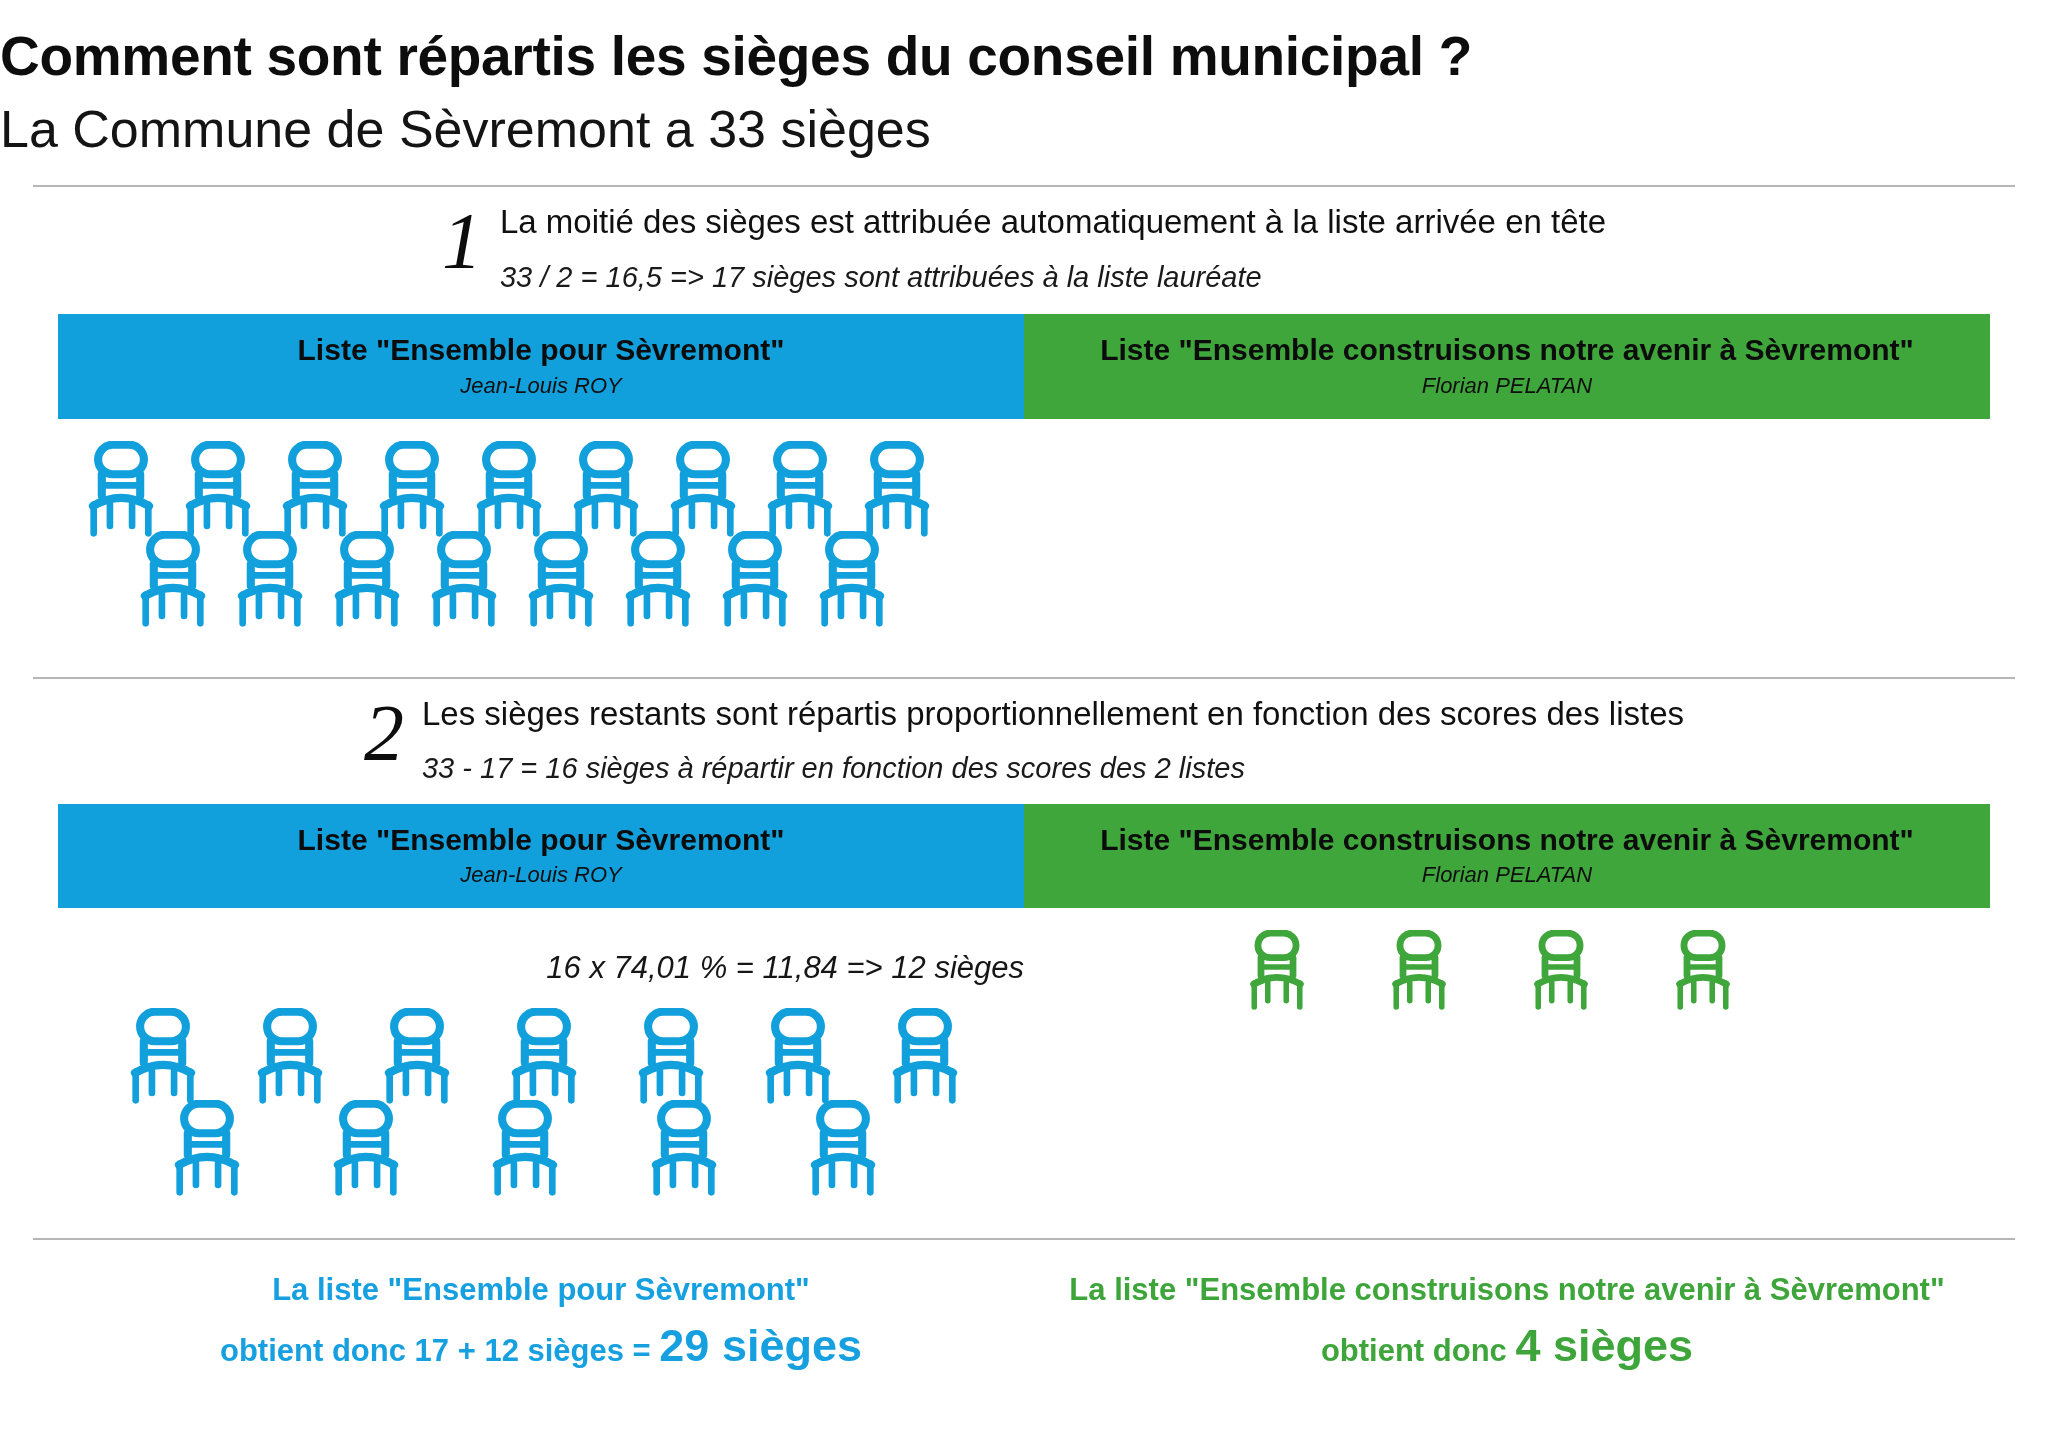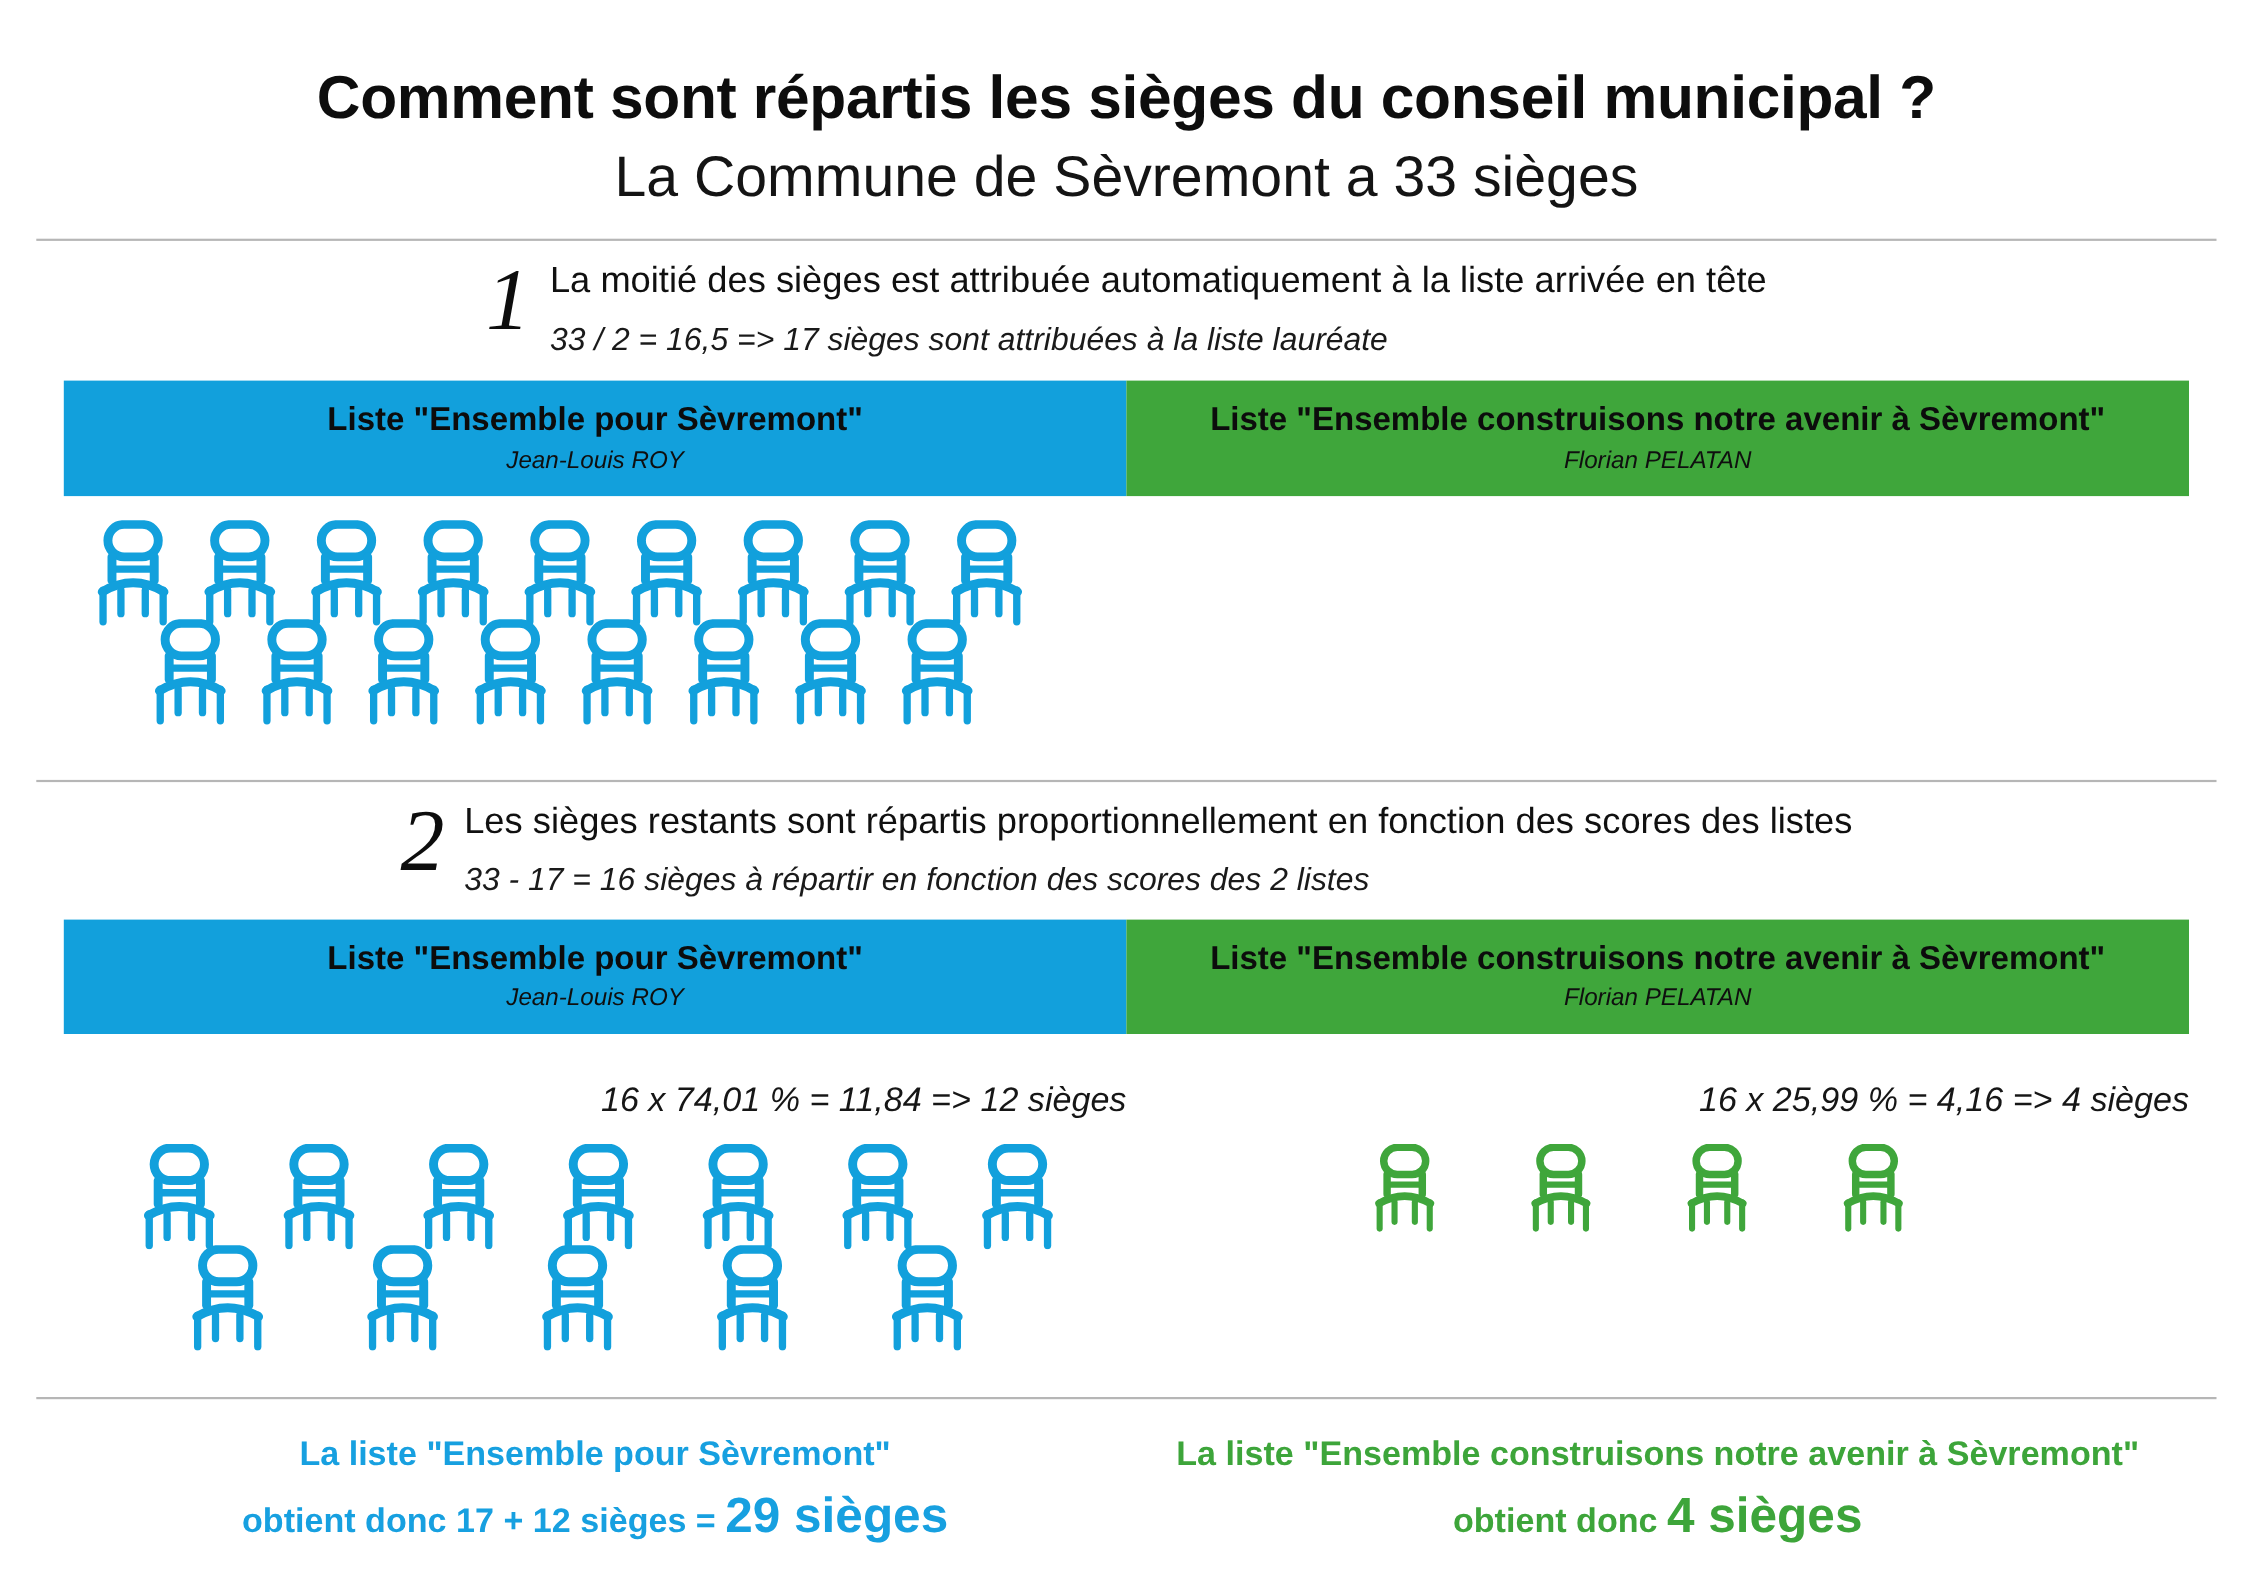--- a/index.html
+++ b/index.html
@@ -17,22 +17,20 @@
   .page {
     position: relative;
     width: 2048px;
     height: 1448px;
     background: #ffffff;
   }
 
   
   .header {
     padding-top: 26px;
-    text-align: center;
-    margin-top: 32px;
   }
   .main-title {
     font-size: 55px;
     font-weight: 700;
     letter-spacing: -0.3px;
     color: #0d0d0d;
     line-height: 1.12;
   }
   .sub-title {
     margin-top: 12px;
@@ -579,21 +577,20 @@
             </svg>
           </div>
       </div>
     </div>
 
     <div class="col col-right">
       <div class="banner banner-green">
         <div class="banner-title">Liste "Ensemble construisons notre avenir à Sèvremont"</div>
         <div class="banner-name">Florian PELATAN</div>
       </div>
-      <div class="calc-line s2-calc">16 x 25,99 % = 4,16 =&gt; 4 sièges</div>
       <div class="chair-rows">
         <div class="chair-row s2-green-row" id="s2-green-r1">
             <svg viewBox="0 0 100 130" width="62" height="80" class="chair" style="margin-right: 80px;">
               <rect x="19" y="5" width="62" height="40" rx="20" ry="20" fill="none" stroke="#3FA63B" stroke-width="11"></rect>
               <line x1="24" y1="60" x2="76" y2="60" stroke="#3FA63B" stroke-width="9" stroke-linecap="round"></line>
               <line x1="24" y1="45" x2="24" y2="74" stroke="#3FA63B" stroke-width="11" stroke-linecap="round"></line>
               <line x1="76" y1="45" x2="76" y2="74" stroke="#3FA63B" stroke-width="11" stroke-linecap="round"></line>
               <path d="M12 88 Q50 66 88 88" fill="none" stroke="#3FA63B" stroke-width="11" stroke-linecap="round"></path>
               <line x1="13" y1="86" x2="13" y2="125" stroke="#3FA63B" stroke-width="9" stroke-linecap="round"></line>
               <line x1="35" y1="86" x2="35" y2="115" stroke="#3FA63B" stroke-width="9" stroke-linecap="round"></line>

